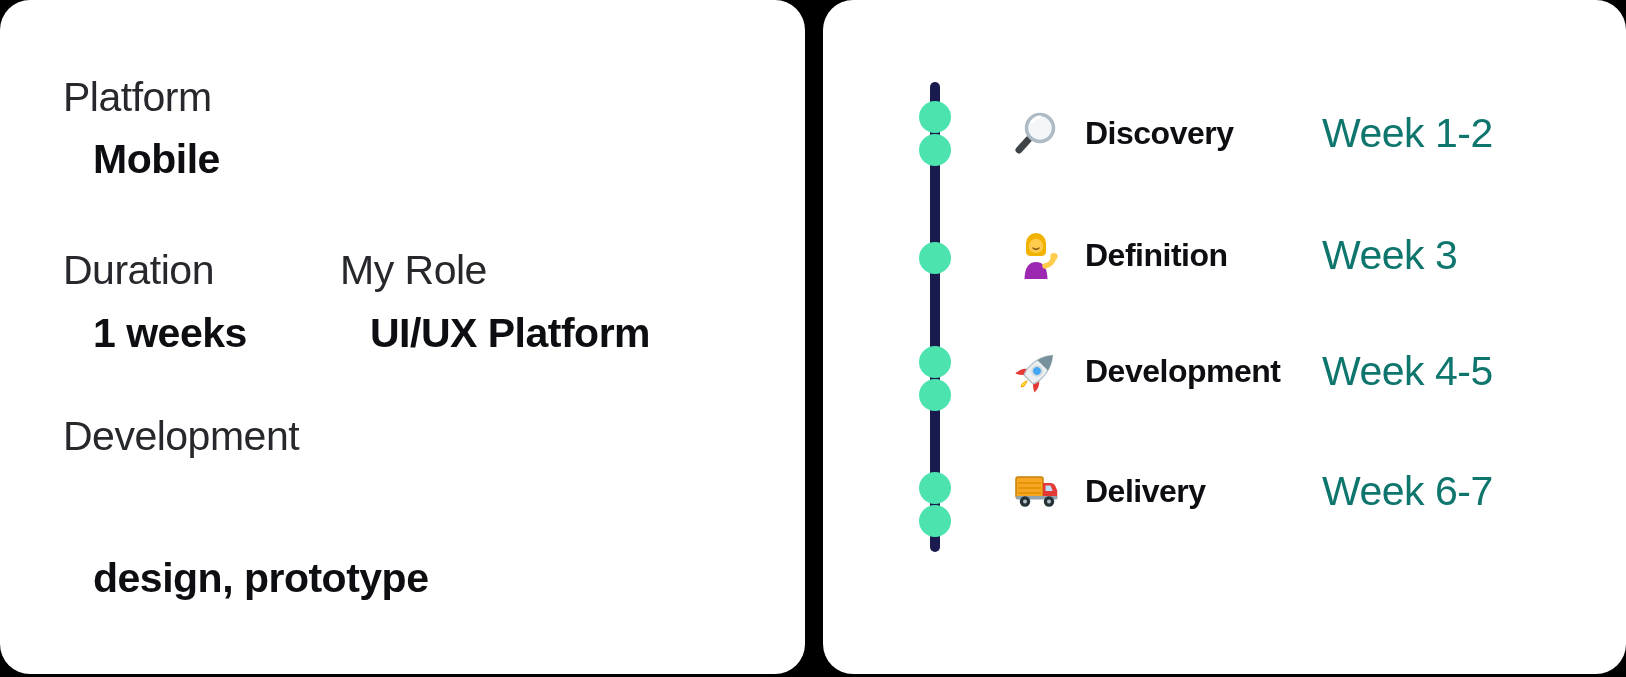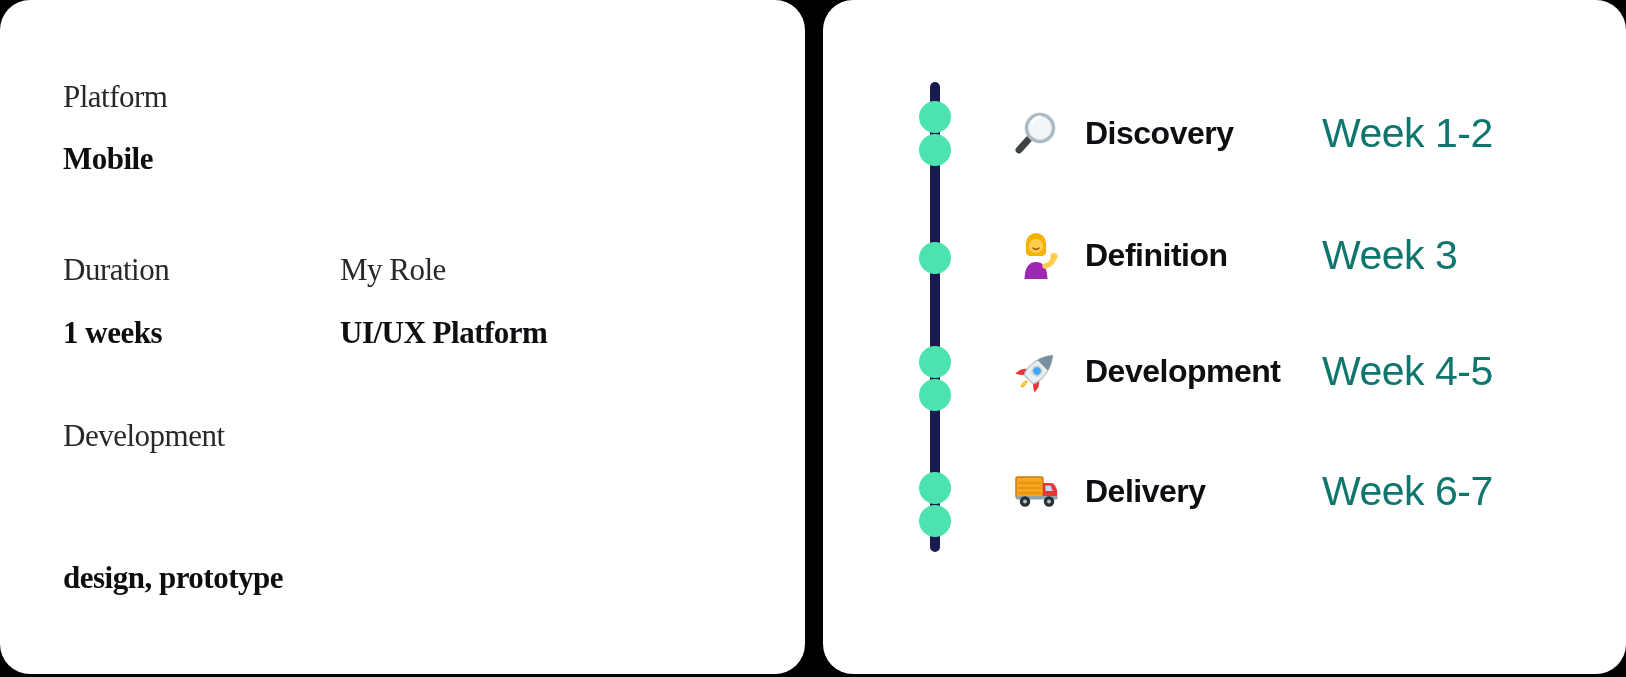--- a/index.html
+++ b/index.html
@@ -23,26 +23,25 @@
     position:absolute;top:0;bottom:3px;
     background:var(--card-bg);
     border-radius:30px;
   }
   .card-left{left:0;width:805px;}
   .card-right{left:823px;right:0;}
 
   
   .info-line{
     position:absolute;
-    font-size:31px;line-height:50px;letter-spacing:-0.5px;
+    font-size:41px;line-height:50px;letter-spacing:-0.5px;
     white-space:nowrap;
-    font-family:Liberation Serif, serif;
   }
   .info-label{color:var(--label-color);font-weight:400;}
-  .info-value{color:var(--value-color);font-weight:700;}
+  .info-value{color:var(--value-color);font-weight:700;margin-left:30px;}
 
   .pos-platform-label{left:63px;top:72px;}
   .pos-platform-value{left:63px;top:134px;}
   .pos-duration-label{left:63px;top:245px;}
   .pos-duration-value{left:63px;top:308px;}
   .pos-role-label{left:340px;top:245px;}
   .pos-role-value{left:340px;top:308px;}
   .pos-deliverables-label{left:63px;top:411px;}
   .pos-deliverables-value{
     left:63px;top:476px;line-height:68px;white-space:normal;width:640px;

